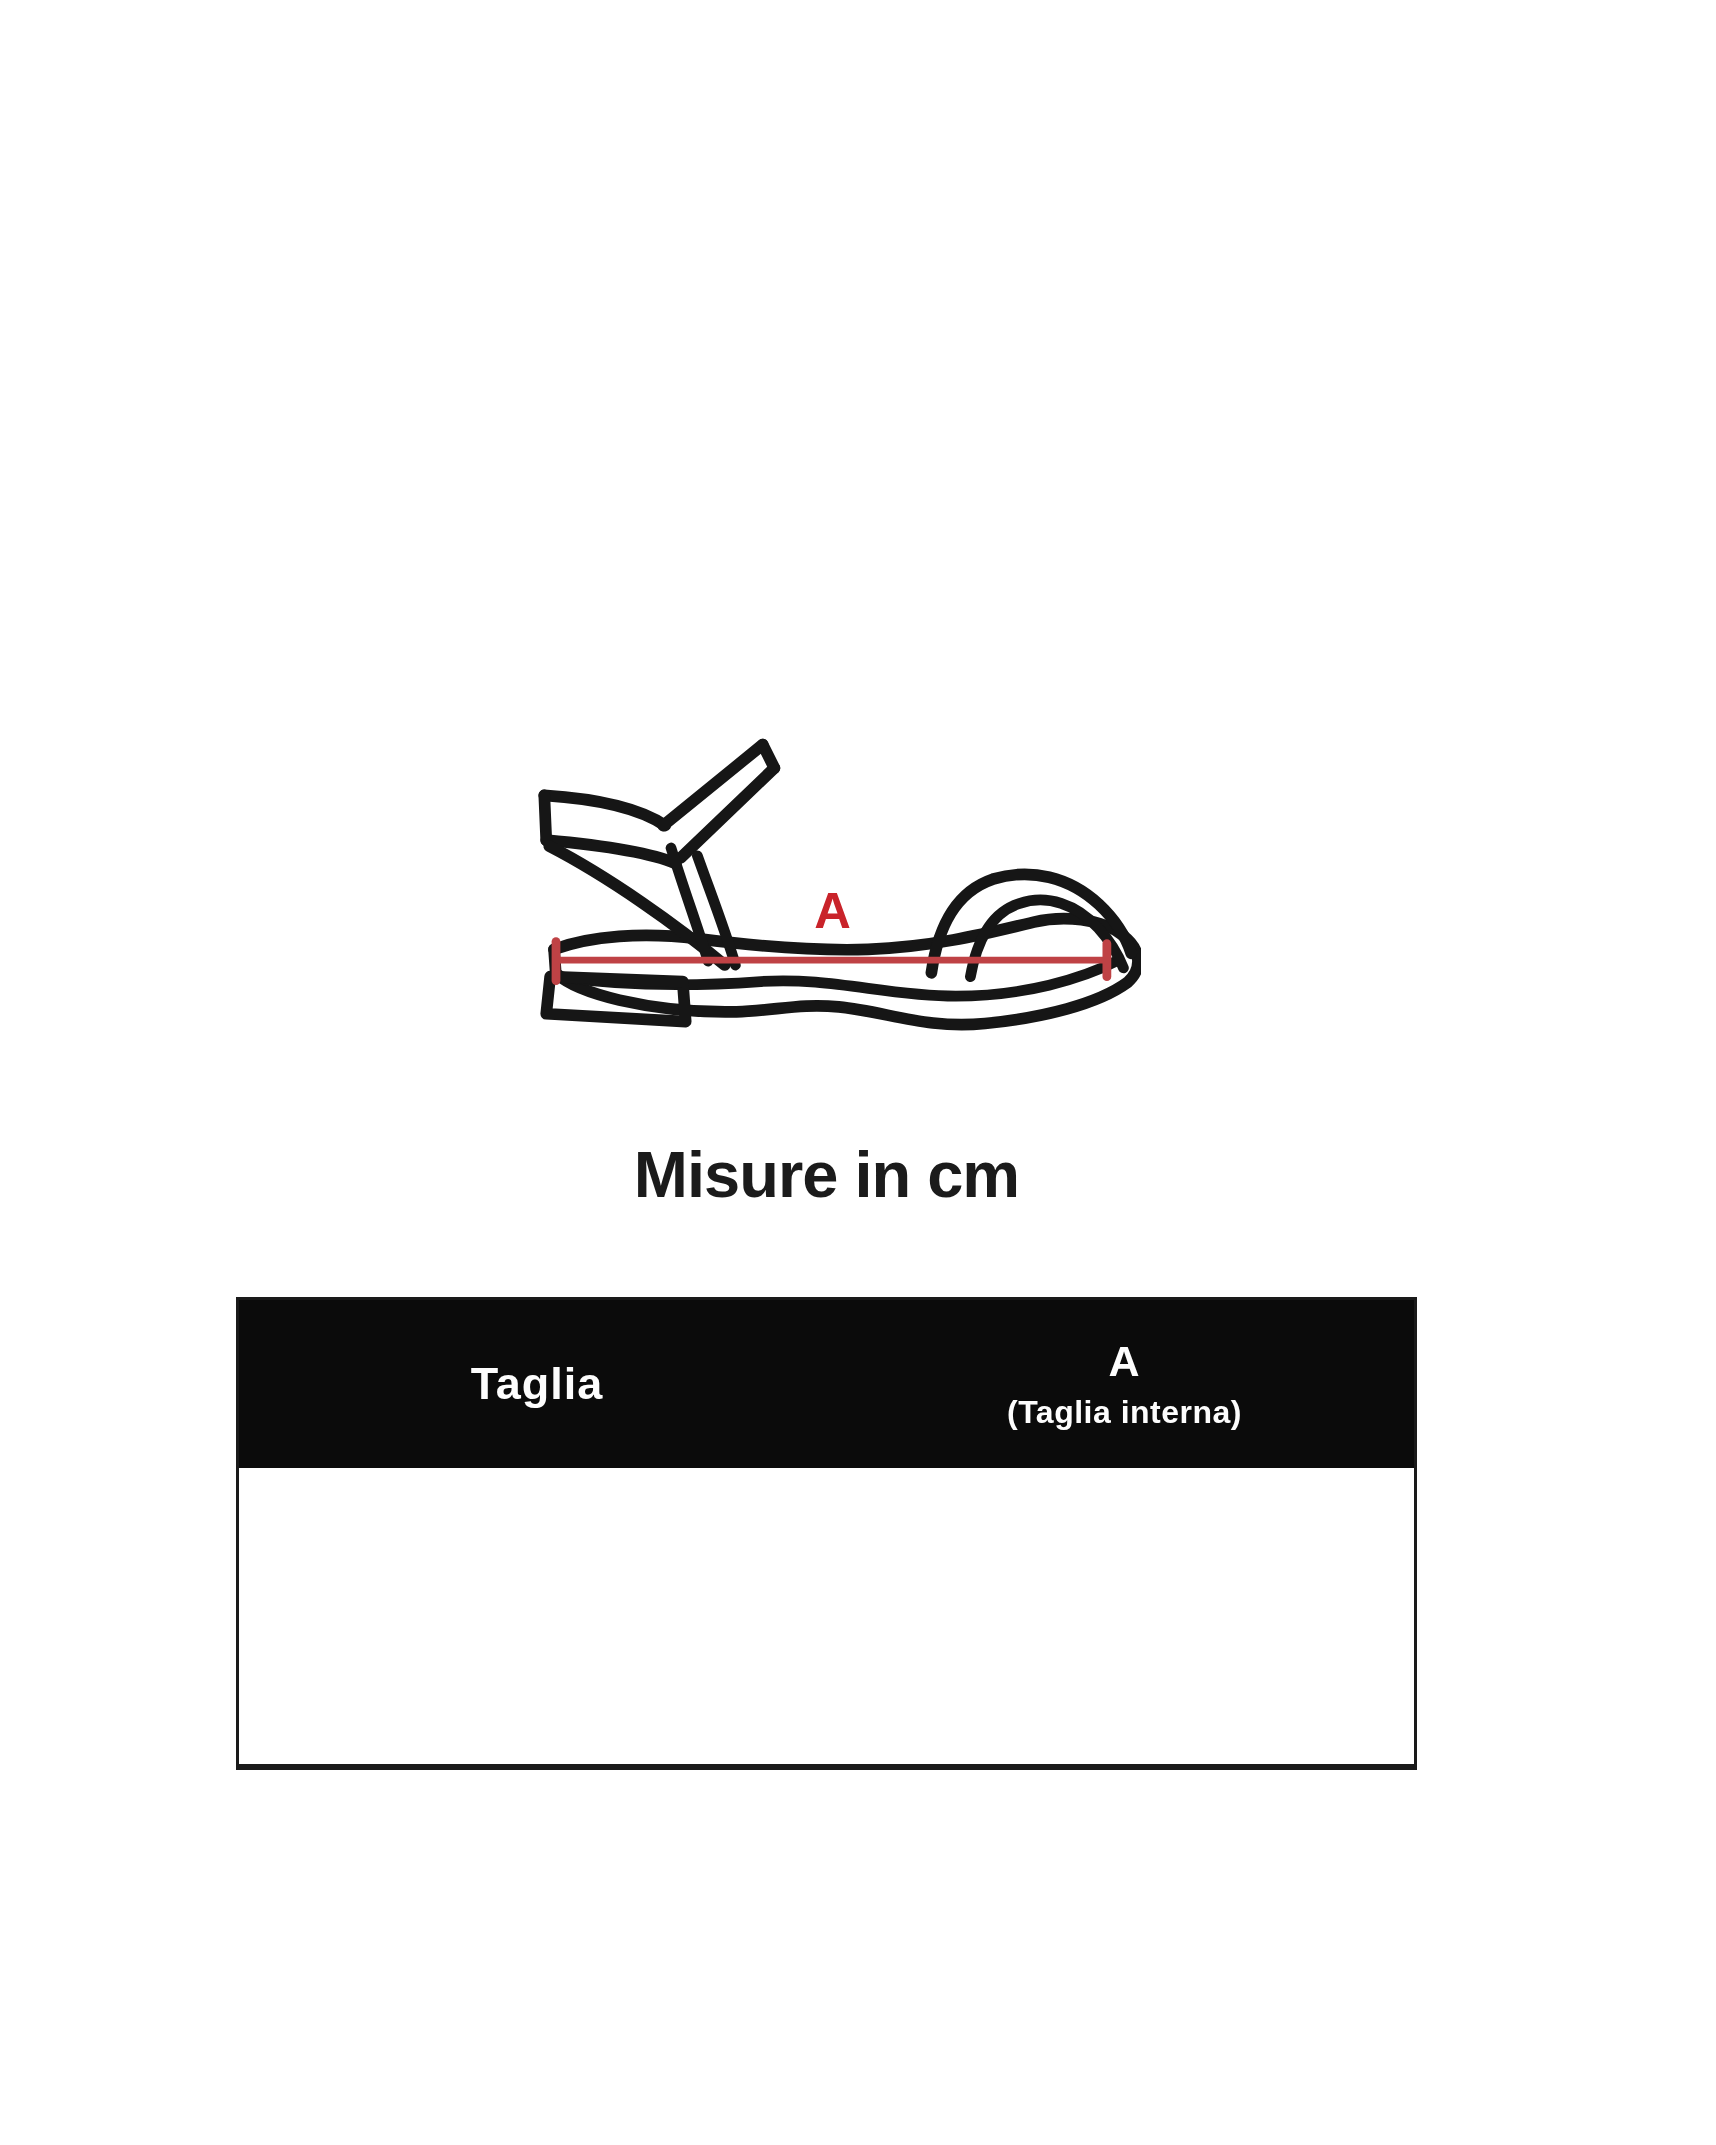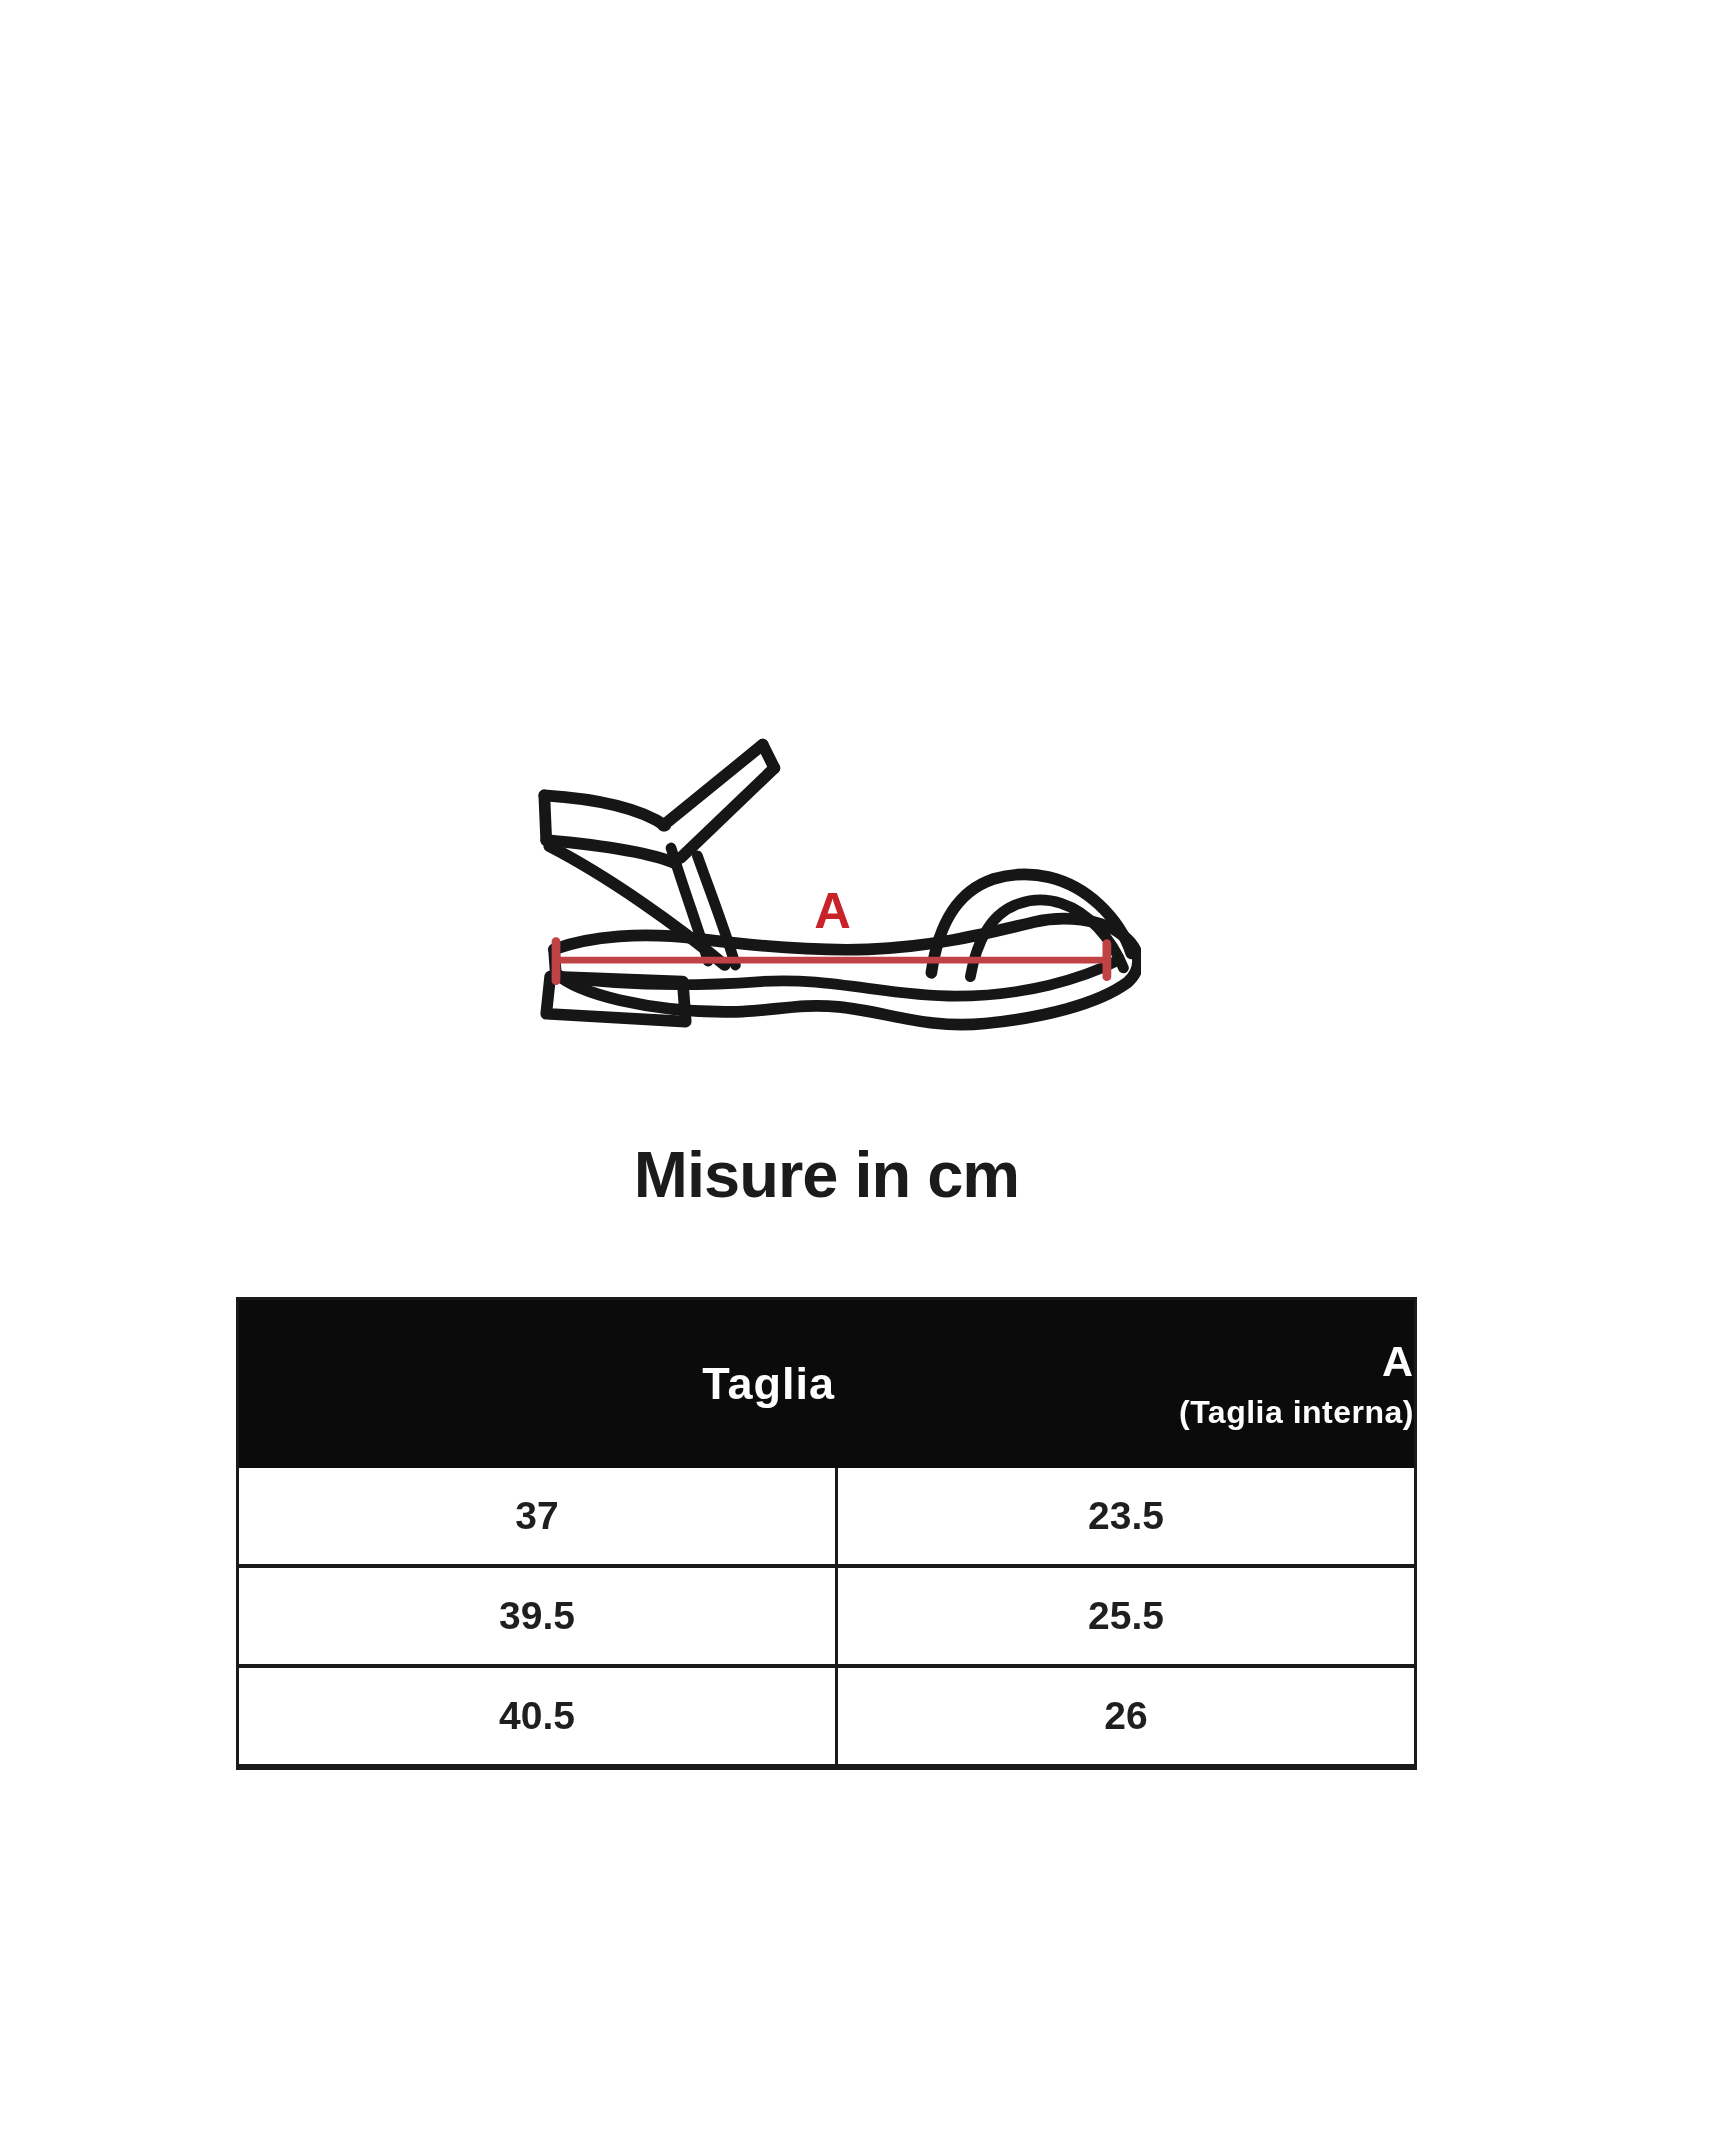--- a/index.html
+++ b/index.html
@@ -42,21 +42,21 @@
   
   .size-table{
     position:absolute;left:236px;top:1297px;width:1181px;height:473px;
     border:3.9px solid var(--table-border);border-bottom-width:6.8px;
     background:var(--page-bg);display:flex;flex-direction:column;
   }
   .thead{
     flex:0 0 168px;background:var(--header-bg);color:var(--header-fg);
     display:grid;grid-template-columns:596px 1fr;align-items:center;
   }
-  .th{text-align:right;font-weight:bold;}
+  .th{text-align:center;font-weight:bold;}
   .th-size{font-size:45px;letter-spacing:1px;}
   .th-measure .main{font-size:43px;letter-spacing:1px;}
   .th-measure .sub{font-size:32px;margin-top:7.8px;letter-spacing:0.5px;}
   .tbody{flex:1;display:flex;flex-direction:column;}
   .trow{
     flex:1;display:grid;grid-template-columns:596px 1fr;
   }
   .trow + .trow{border-top:4.9px solid var(--table-border);}
   .td{
     display:flex;align-items:center;justify-content:center;
@@ -101,30 +101,16 @@
   <div class="chart-title">Misure in cm</div>
 
   <div class="size-table">
     <div class="thead">
       <div class="th th-size">Taglia</div>
       <div class="th th-measure">
         <div class="main">A</div>
         <div class="sub">(Taglia interna)</div>
       </div>
     </div>
-    <div class="tbody">
-      <div class="trow">
-        <div class="td">37</div>
-        <div class="td td-measure">23.5</div>
-      </div>
-      <div class="trow">
-        <div class="td">39.5</div>
-        <div class="td td-measure">25.5</div>
-      </div>
-      <div class="trow">
-        <div class="td">40.5</div>
-        <div class="td td-measure">26</div>
-      </div>
-    </div>
   </div>
 
 </div>
 
 
 </body></html>

